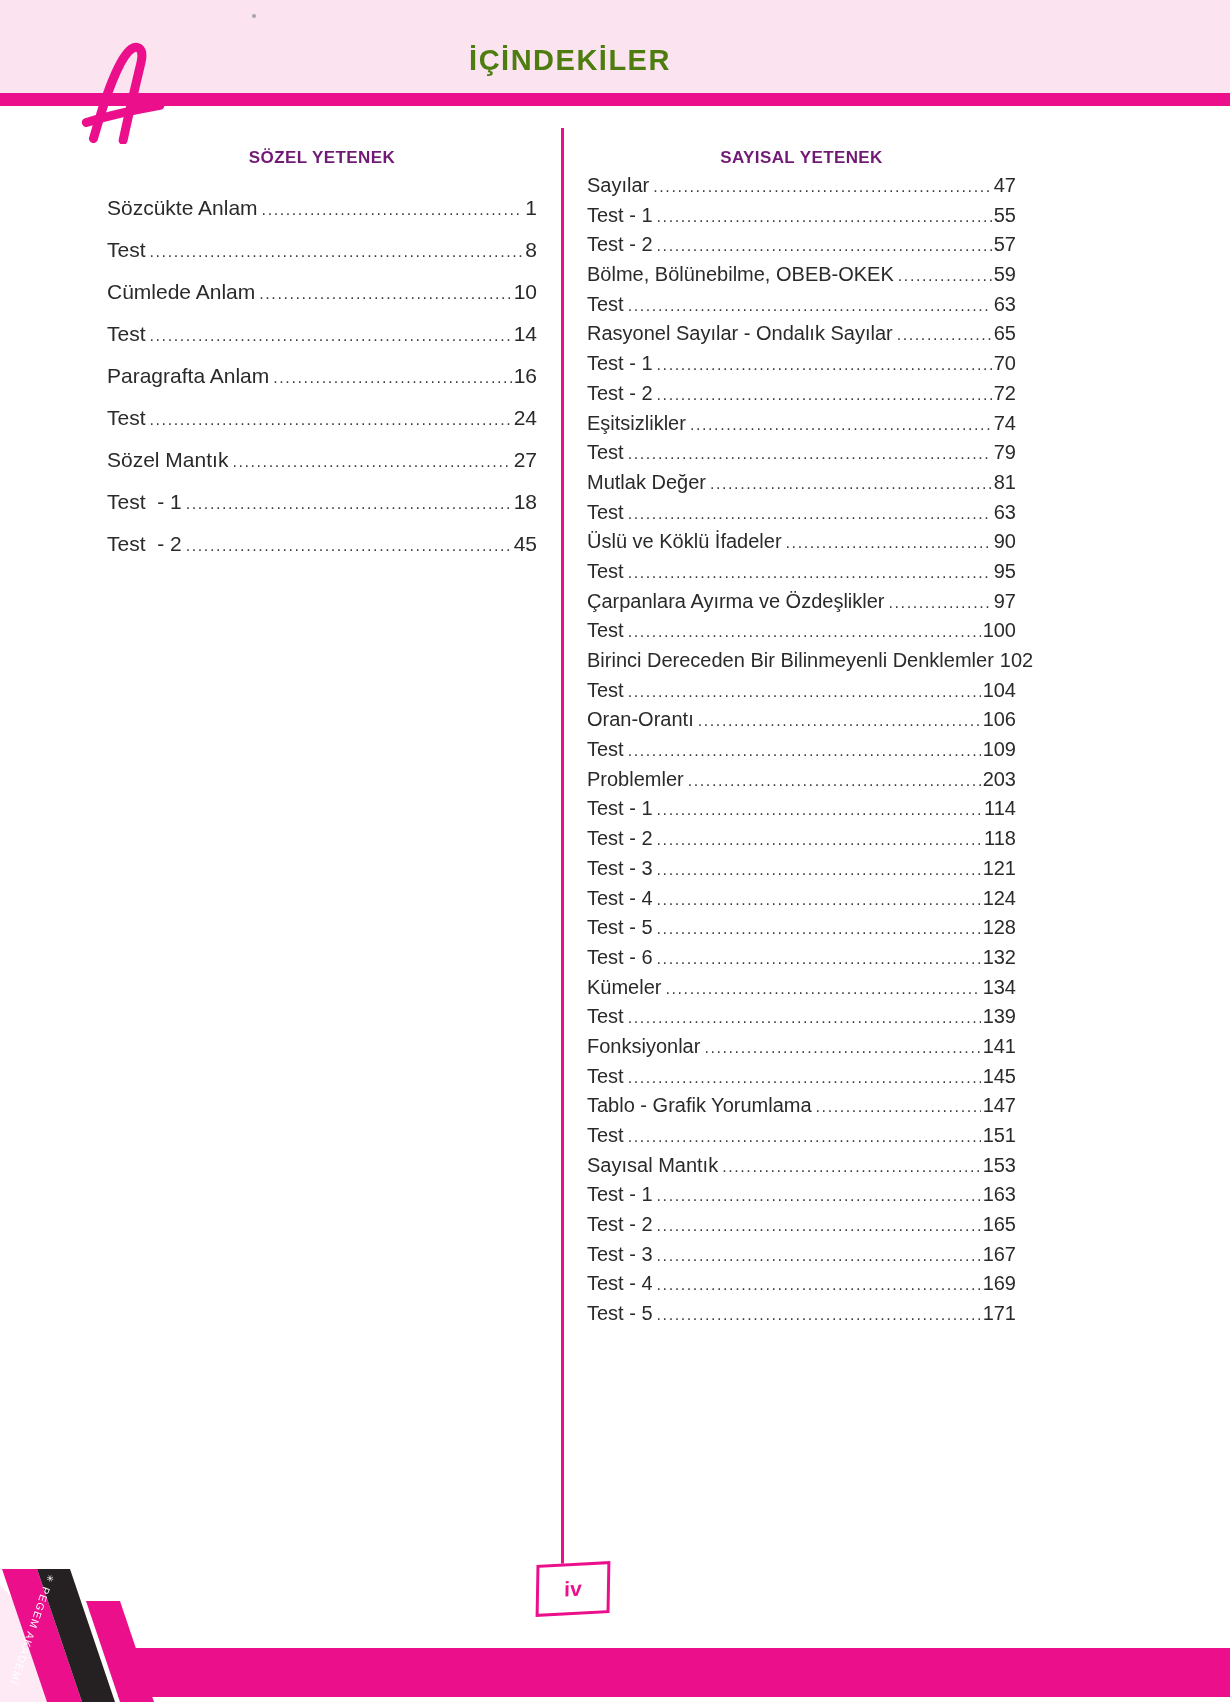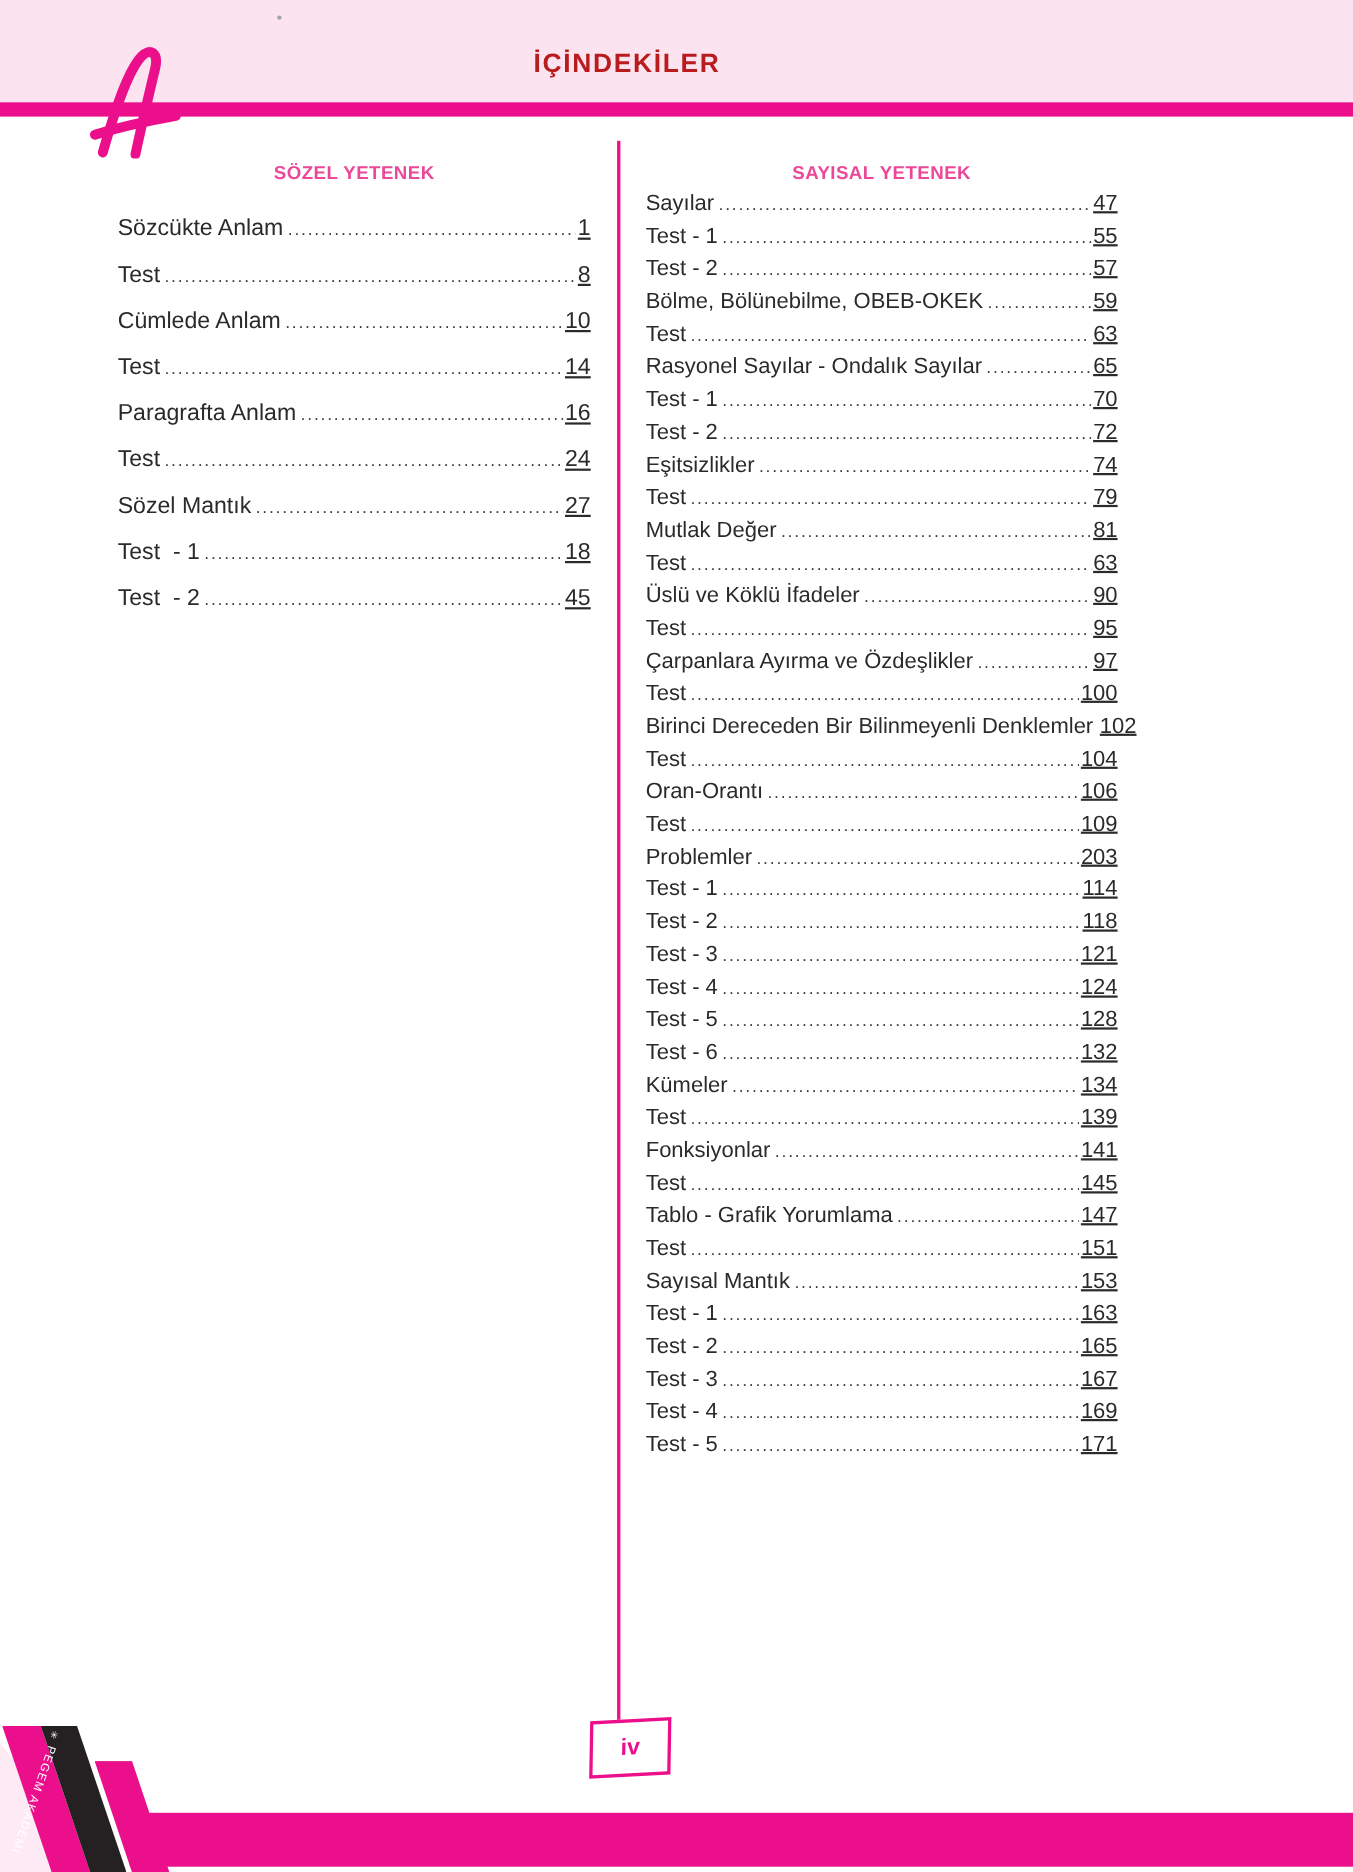--- a/index.html
+++ b/index.html
@@ -9,45 +9,45 @@
     font-family:"Liberation Sans","DejaVu Sans",sans-serif;
     color:#2b2a2a;
   }
   .page { position:relative; width:1230px; height:1702px; overflow:hidden; background:#ffffff; }
 
   
   .header { position:absolute; left:0; top:0; width:100%; height:93px; background:#fbe3ef; }
   .speck { position:absolute; left:252px; top:14px; width:4px; height:4px; border-radius:50%; background:#a9a4a6; }
   .title {
     position:absolute; left:0; right:90px; top:44px; text-align:center;
-    font-size:24px; font-weight:bold; letter-spacing:1.5px; color:#b91c1c;
+    font-size:29px; font-weight:bold; letter-spacing:1.5px; color:#4d7c0f;
   }
   .header-rule { position:absolute; left:0; top:93px; width:100%; height:13px; background:#ec0f8c; }
   .a-logo { position:absolute; left:76px; top:38px; width:96px; height:106px; z-index:3; }
 
   
   .col { position:absolute; top:148px; }
   .col-left  { left:107px; width:430px; }
   .col-right { left:587px; width:429px; }
-  .col h2 { text-align:center; font-size:17px; font-weight:bold; color:#ec4899; letter-spacing:0.4px; }
+  .col h2 { text-align:center; font-size:17px; font-weight:bold; color:#701a75; letter-spacing:0.4px; }
   .divider { position:absolute; left:561px; top:128px; width:3px; height:1436px; background:#ec0f8c; }
 
   .list { width:100%; }
   .list-left  { margin-top:19px; }
   .list-right { margin-top:3px; }
   .row { display:flex; align-items:baseline; }
   .list-left  .row { height:42px;   line-height:42px;   font-size:21px; }
   .list-right .row { height:29.7px; line-height:29.7px; font-size:20px; }
   .label { white-space:nowrap; }
   .dots { flex:1 1 auto; overflow:hidden; white-space:nowrap; margin:0 2px 0 4px; color:#3b3b3b; }
   .dots::after {
     content:"....................................................................................................................................";
     letter-spacing:1.6px; font-size:16px;
   }
-  .pnum { white-space:nowrap;text-decoration:underline; }
+  .pnum { white-space:nowrap; }
 
   
   .iv-box {
     position:absolute; left:536px; top:1563px; width:74px; height:52px;
     background:#ffffff; border:3px solid #ec0f8c; z-index:4;
     transform:rotate(-3deg) skewX(-4deg);
     display:flex; align-items:center; justify-content:center;
     font-size:21px; font-weight:bold; color:#ec0f8c;
   }
 

